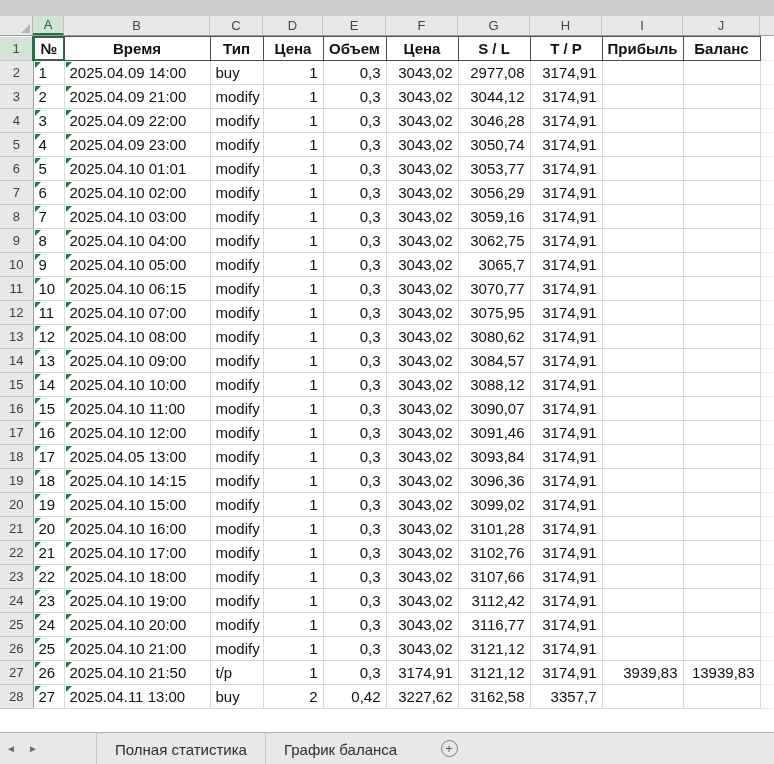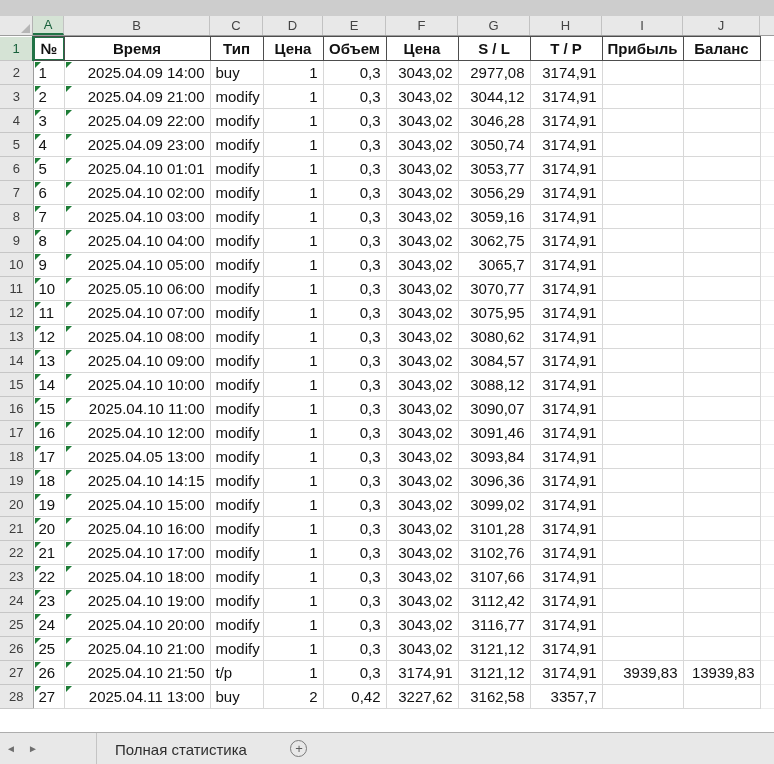--- a/index.html
+++ b/index.html
@@ -22,21 +22,21 @@
   .gridwrap { flex:1 1 auto; overflow:hidden; background:#fff; }
   table { border-collapse:collapse; table-layout:fixed; width:774px; }
   td { height:24px; line-height:23px; font-size:15px; color:#111; overflow:hidden;
        white-space:nowrap; padding:0 5px; position:relative; }
   .gut { background:#e8e8e8; border-right:1px solid #9d9d9d; border-bottom:1px solid #c6c6c6;
          text-align:center; font-size:13px; color:#3d3d3d; padding:0; }
   .gut-sel { background:#d5e3d5; border-right:2px solid #217346; color:#17603b; }
   .hc { font-weight:bold; text-align:center; background:#fff; border:1px solid #4d4d4d; }
   .dc { background:#fff; border-right:1px solid #d8d8d8; border-bottom:1px solid #d8d8d8; }
   .fill { background:#fff; border-bottom:1px solid #ededed; }
-  .al { text-align:left; } .ac { text-align:right; } .ar { text-align:right; }
+  .al { text-align:left; } .ac { text-align:left; } .ar { text-align:right; }
   .tri::before { content:""; position:absolute; top:1px; left:1px; width:0; height:0;
                  border-top:6px solid #1d7d36; border-right:6px solid transparent; }
   .sel::after { content:""; position:absolute; top:-1px; left:-1px; right:-1px; bottom:-1px;
                 border:2px solid #217346; pointer-events:none; }
 
   
   .tabbar { flex:none; height:32px; background:#e8e8e8; border-top:1px solid #adadad;
             display:flex; align-items:stretch; }
   .navbtn { width:22px; display:flex; align-items:center; justify-content:center;
             color:#6f6f6f; font-size:10px; }
@@ -228,21 +228,21 @@
             <td class="dc ar">3043,02</td>
             <td class="dc ar">3065,7</td>
             <td class="dc ar">3174,91</td>
             <td class="dc ar"></td>
             <td class="dc ar"></td>
             <td class="fill"></td>
           </tr>
           <tr>
             <td class="gut">11</td>
             <td class="dc al tri">10</td>
-            <td class="dc ac tri">2025.05.10 06:00</td>
+            <td class="dc ac tri">2025.04.10 06:15</td>
             <td class="dc al">modify</td>
             <td class="dc ar">1</td>
             <td class="dc ar">0,3</td>
             <td class="dc ar">3043,02</td>
             <td class="dc ar">3070,77</td>
             <td class="dc ar">3174,91</td>
             <td class="dc ar"></td>
             <td class="dc ar"></td>
             <td class="fill"></td>
           </tr>
@@ -487,18 +487,19 @@
         </tbody>
     </table>
   </div>
 
   <div class="tabbar">
     <span class="navbtn">◄</span>
     <span class="navbtn">►</span>
     <div class="tabspacer"></div>
     <div class="tabs" id="tabs">
         <div class="tab">Полная статистика</div>
+        <div class="tab">График баланса</div>
       </div>
     <div class="addbtn">
       <span>+</span>
     </div>
   </div>
 </div>
 
 </body></html>

